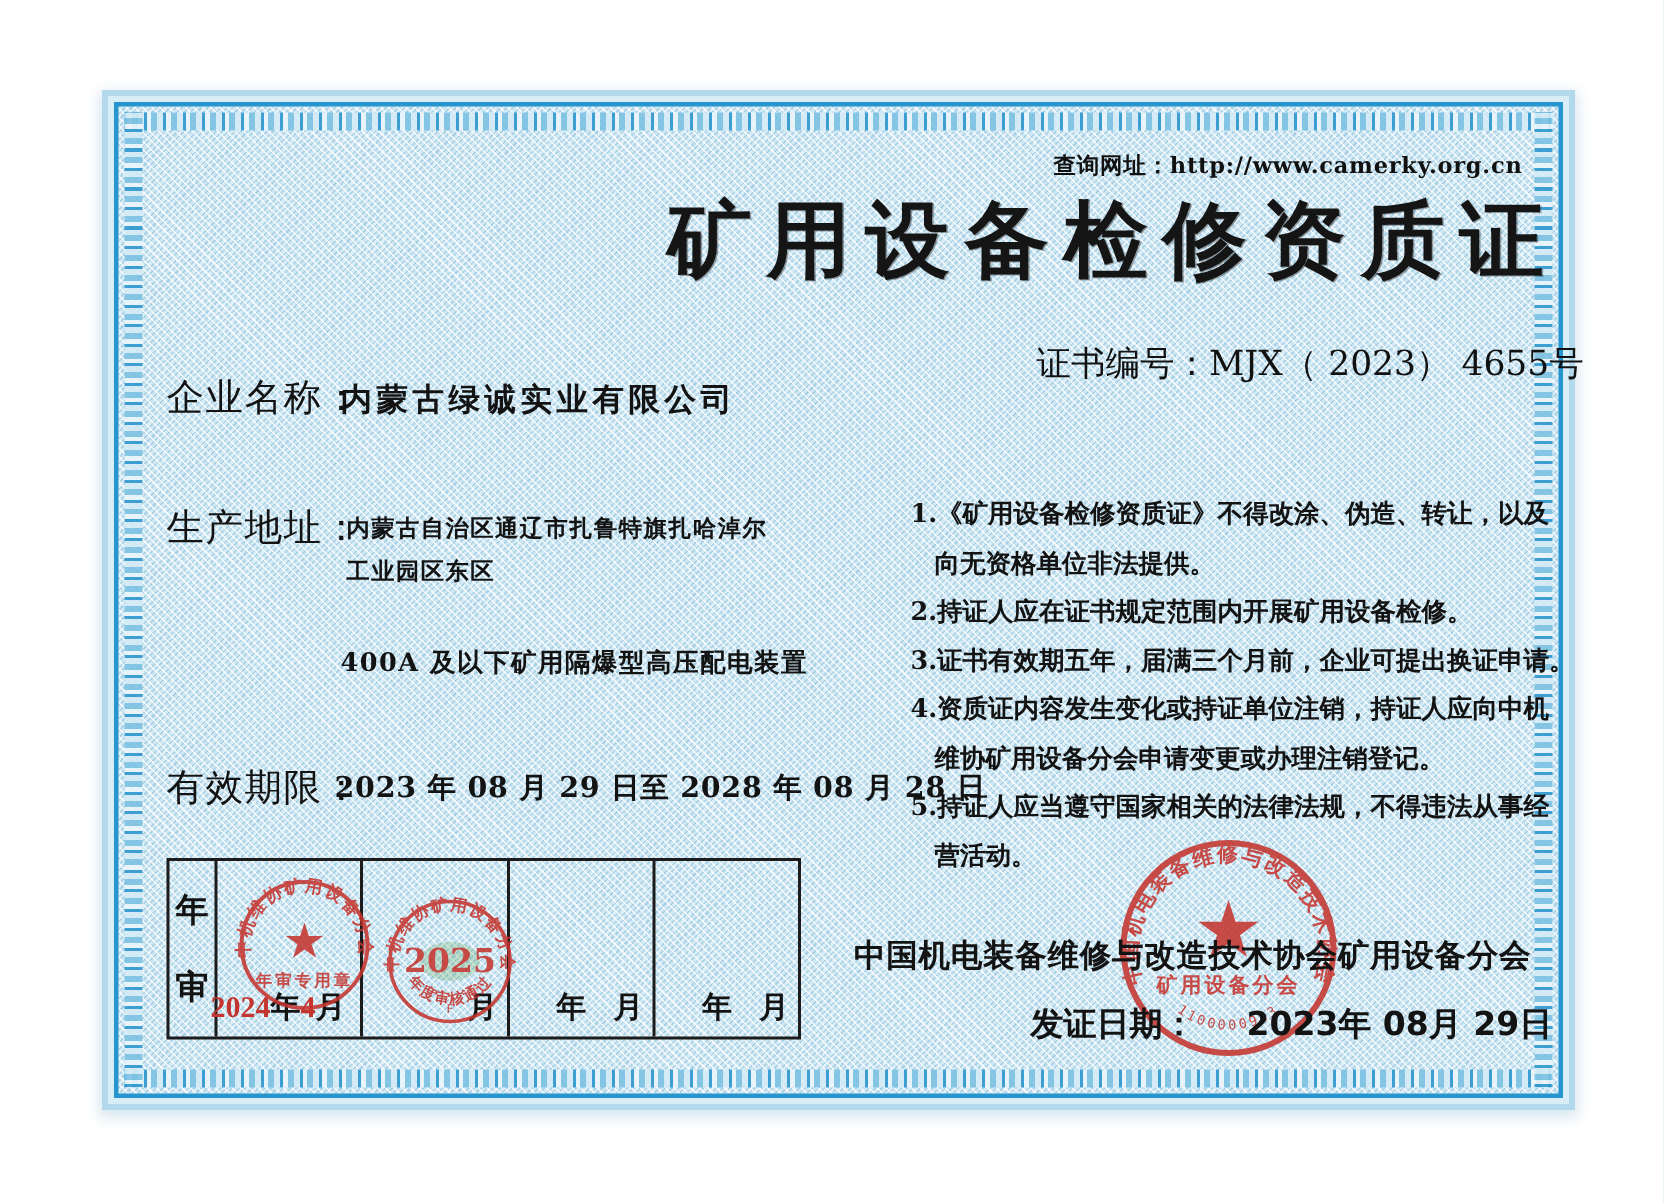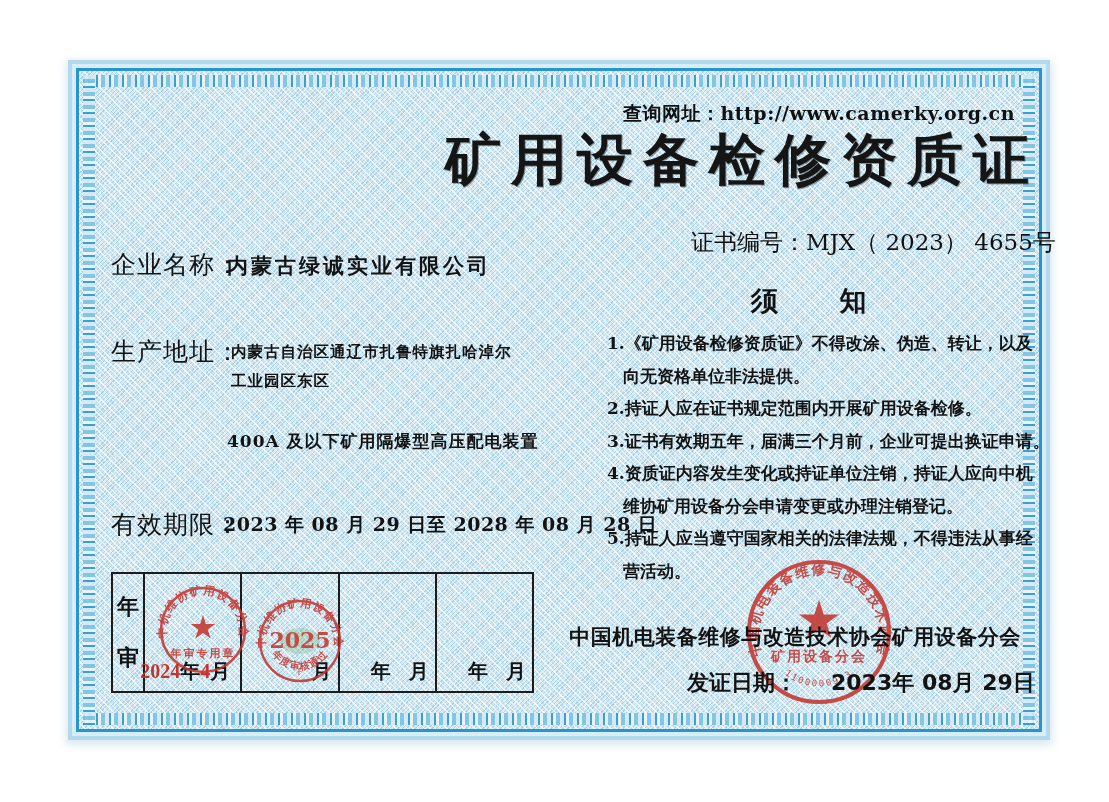--- a/index.html
+++ b/index.html
@@ -35,21 +35,21 @@
     background:repeating-linear-gradient(0deg,#2d96cf 0 2px,#eaf5fb 2px 5px,#7cc1e2 5px 9px,#d4ebf6 9px 13px);
   }
   .strip.top{ top:4px; } .strip.bottom{ bottom:4px; }
   .strip.left{ left:4px; } .strip.right{ right:4px; }
 
   .abs { position:absolute; z-index:4; }
 
   
   .url {
     top:30px; right:24px; font-family:"DejaVu Serif",serif;
-    font-weight:700; font-size:19px; color:#111; letter-spacing:.5px;
+    font-weight:700; font-size:15px; color:#111; letter-spacing:.5px;
   }
   .title {
     top:52px; left:0; width:100%; text-align:right;
     font-size:56px; font-weight:900; color:#151515; letter-spacing:10px;
     text-shadow:1px 1px 0 rgba(0,0,0,.35);
     white-space:nowrap;
   }
   .cert-no {
     top:156px; left:612px; font-family:"DejaVu Serif",serif;
     font-weight:400; font-size:23px; color:#111; white-space:nowrap;
@@ -135,21 +135,20 @@
   <div class="abs field-value v-address" style="left:152px; top:266px;">
     <div>内蒙古自治区通辽市扎鲁特旗扎哈淖尔</div>
     <div>工业园区东区</div>
   </div>
 
   <div class="abs field-value v-device" style="left:148px; top:359px;">400A 及以下矿用隔爆型高压配电装置</div>
 
   <div class="abs field-label" style="left:32px; top:437px;">有效期限：</div>
   <div class="abs field-value v-period" style="left:144px; top:441px;">2023 年 08 月 29 日至 2028 年 08 月 28 日</div>
 
-  <div class="abs notice-head">须  知</div>
   <div class="abs notice">
     <div class="line">1.《矿用设备检修资质证》不得改涂、伪造、转让，以及</div>
     <div class="line cont">向无资格单位非法提供。</div>
     <div class="line">2.持证人应在证书规定范围内开展矿用设备检修。</div>
     <div class="line">3.证书有效期五年，届满三个月前，企业可提出换证申请。</div>
     <div class="line">4.资质证内容发生变化或持证单位注销，持证人应向中机</div>
     <div class="line cont">维协矿用设备分会申请变更或办理注销登记。</div>
     <div class="line">5.持证人应当遵守国家相关的法律法规，不得违法从事经</div>
     <div class="line cont">营活动。</div>
   </div>

